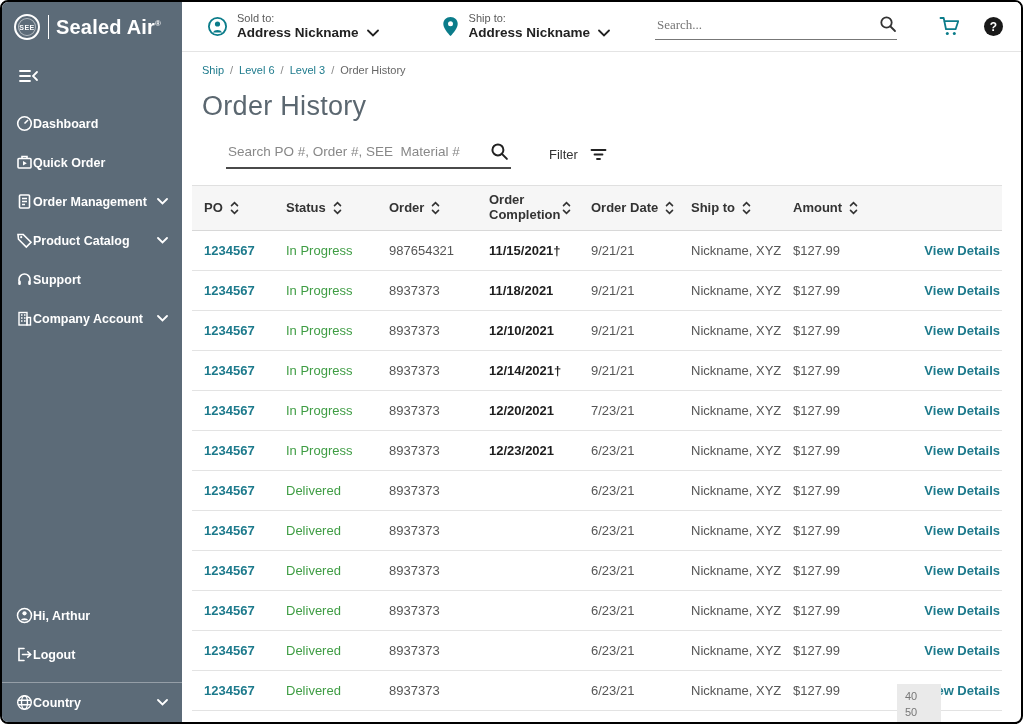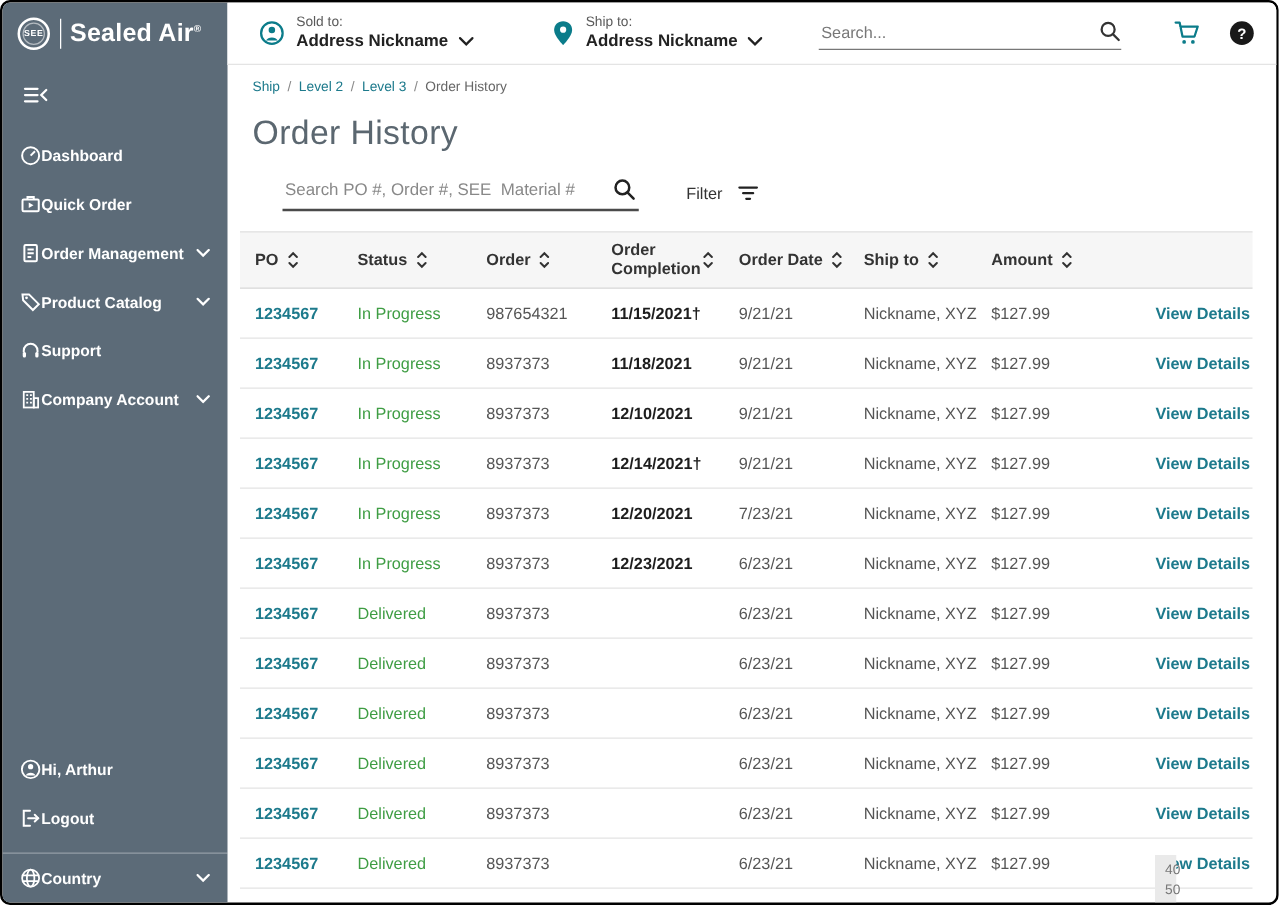--- a/index.html
+++ b/index.html
@@ -64,21 +64,21 @@
   .addr-text { line-height: 1.15; }
   .addr-label { font-size: 11px; color: #5a5a5a; }
   .addr-value { font-size: 13.5px; font-weight: 700; color: #222; display: flex; align-items: center; gap: 8px; }
 
   .search-group { margin-left: auto; display: flex; align-items: center; }
   .top-search { position: relative; width: 242px; }
   .top-search input {
     width: 100%; border: none; outline: none;
     border-bottom: 1.5px solid #777;
     font-size: 13px; padding: 4px 26px 6px 2px;
-    font-family: Liberation Sans, sans-serif;
+    font-family: Liberation Serif, serif;
     color:#333;
   }
   .top-search input::placeholder { color: #777; }
   .top-search .icon { position: absolute; right: 0; top: 2px; cursor: pointer; }
   .cart-btn { margin-left: 42px; cursor: pointer; }
   .help-btn {
     margin-left: 22px; width: 19px; height: 19px; border-radius: 50%;
     background: #191919; color: #fff; font-size: 12px; font-weight: 700;
     display: flex; align-items: center; justify-content: center; cursor: pointer;
   }
@@ -126,21 +126,21 @@
     border-bottom: 1px solid #e3e3e3;
     color: #555;
   }
   .cell-po { color: #1d7a8c; font-weight: 700; cursor: pointer; }
   .cell-status { color: #3f9d44; }
   .cell-completion { font-weight: 700; color: #1d1d1d; }
   .cell-action { justify-self: end; color: #1d7a8c; font-weight: 700; cursor: pointer; padding-right: 2px; }
 
   .page-size-box {
     position: absolute; right: 84px; bottom: 0;
-    width: 17px; height: 38px;
+    width: 44px; height: 38px;
     background: #eaeaea; color: #777;
     font-size: 11px; line-height: 16px;
     padding: 4px 0 0 8px;
   }
   .page-size-option { cursor: pointer; }
 
   svg { display: block; }
 </style>
 </head>
 <body>
@@ -351,21 +351,21 @@
         </span>
         <span class="help-btn">?</span>
       </div>
     </div>
 
     <div class="content">
 
       <div class="breadcrumb">
         <span class="crumb-link">Ship</span>
         <span class="sep">/</span>
-        <span class="crumb-link">Level 2</span>
+        <span class="crumb-link">Level 6</span>
         <span class="sep">/</span>
         <span class="crumb-link">Level 3</span>
         <span class="sep">/</span>
         <span>Order History</span>
       </div>
 
       <h1 class="page-title">Order History</h1>
 
       <div class="toolbar">
         <div class="table-search">

